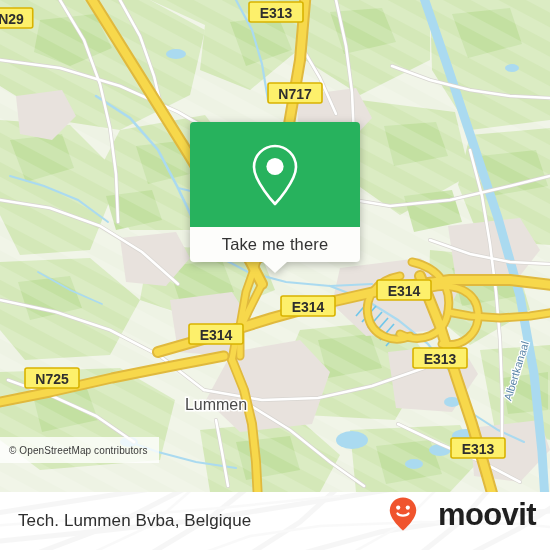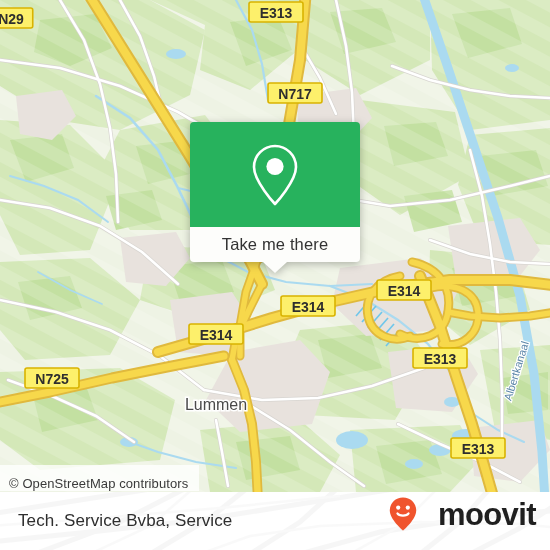--- a/index.html
+++ b/index.html
@@ -16,26 +16,26 @@
     position: absolute; left: 0; top: 0;
     width: 550px; height: 492px;
     overflow: hidden;
     background: #e9f0da;
   }
   #map svg { display: block; }
 
   
   #attribution {
     position: absolute;
-    left: 0; top: 465px;
+    left: 0; top: 437px;
     height: 26px;
     padding: 0 11px 0 9px;
-    display: flex; align-items: flex-end;
+    display: flex; align-items: center;
     background: rgba(255,255,255,0.78);
-    font-size: 13px;
+    font-size: 10px;
     color: #3a3a3a;
     letter-spacing: 0.1px;
     white-space: nowrap;
     z-index: 40;
   }
 
   
   #callout {
     position: absolute;
     left: 190px; top: 122px;
@@ -361,21 +361,21 @@
         <path d="M470,62 L520,36 L560,10"></path>
       </g>
       <g stroke="#ededed" fill="none" stroke-width="2.5">
         <path d="M-10,34 L100,26 L220,16 L340,4"></path>
         <path d="M90,62 L150,34 L196,-6"></path>
         <path d="M350,62 L400,34 L440,-6"></path>
         <path d="M200,62 L250,44 L320,34 L420,30 L520,32 L560,36"></path>
       </g>
     </svg>
 
-    <div id="footer-title">Tech. Service Bvba, Service</div>
+    <div id="footer-title">Tech. Lummen Bvba, Belgique</div>
 
     <div id="brand">
       <svg width="30" height="36" viewBox="0 0 30 36">
         <path d="M15 1.5 C7.5 1.5 1.8 7.2 1.8 14.4 C1.8 23.4 15 34.5 15 34.5 C15 34.5 28.2 23.4 28.2 14.4 C28.2 7.2 22.5 1.5 15 1.5 Z" fill="#f0542d"></path>
         <circle cx="10.2" cy="11.6" r="2.1" fill="#ffffff"></circle>
         <circle cx="19.8" cy="11.6" r="2.1" fill="#ffffff"></circle>
         <path d="M9.4 17.4 C11.2 20.4 18.8 20.4 20.6 17.4" fill="none" stroke="#ffffff" stroke-width="2.1" stroke-linecap="round"></path>
       </svg>
       <span id="brand-name" style="color: rgb(31, 31, 31);">moovit</span>
     </div>

